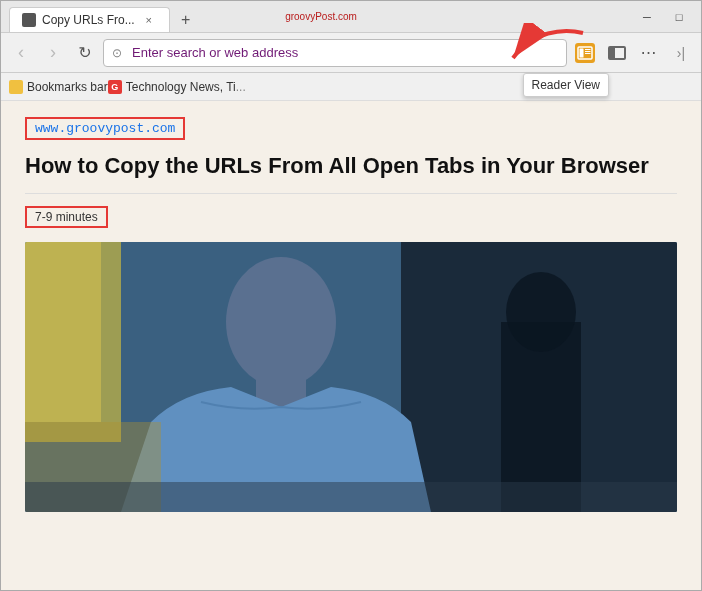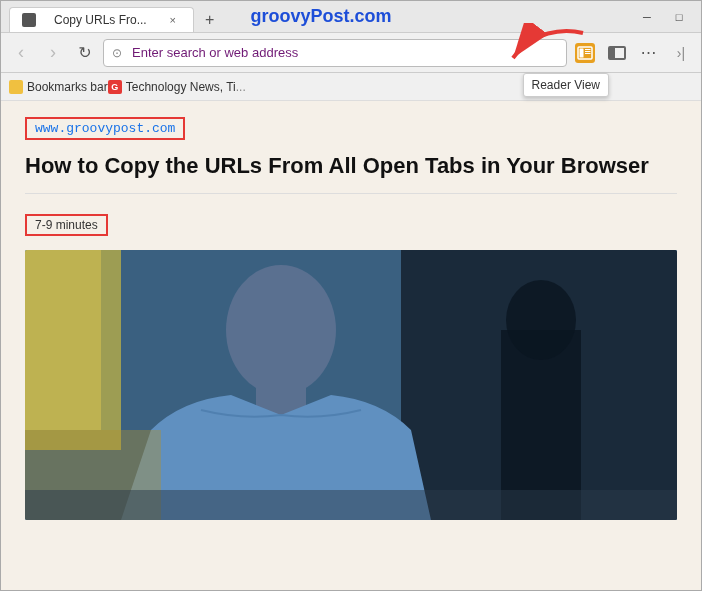--- a/index.html
+++ b/index.html
@@ -4,28 +4,28 @@
   <style>
     * { margin: 0; padding: 0; box-sizing: border-box; }
     body { width: 702px; height: 591px; font-family: 'Segoe UI', Arial, sans-serif; overflow: hidden; background: #f0f0f0; }
 
     
     .browser-window { width: 702px; height: 591px; display: flex; flex-direction: column; border: 1px solid #aaa; background: #f0f0f0; }
 
     
     .title-bar { height: 32px; background: #e8e8e8; display: flex; align-items: center; border-bottom: 1px solid #ccc; padding: 0 8px; }
     .tab-area { display: flex; align-items: flex-end; flex: 1; height: 100%; }
-    .tab { background: #fff; border: 1px solid #ccc; border-bottom: none; border-radius: 4px 4px 0 0; padding: 4px 12px; font-size: 12px; display: flex; align-items: center; gap: 18px; min-width: 150px; max-width: 200px; }
+    .tab { background: #fff; border: 1px solid #ccc; border-bottom: none; border-radius: 4px 4px 0 0; padding: 4px 12px; font-size: 12px; display: flex; align-items: center; gap: 6px; min-width: 150px; max-width: 200px; }
     .tab-favicon { width: 14px; height: 14px; background: #555; border-radius: 2px; }
     .tab-label { font-size: 12px; color: #333; flex: 1; white-space: nowrap; overflow: hidden; text-overflow: ellipsis; }
     .tab-close { font-size: 11px; color: #666; cursor: pointer; width: 16px; height: 16px; display: flex; align-items: center; justify-content: center; border-radius: 2px; }
     .new-tab-btn { width: 28px; height: 24px; display: flex; align-items: center; justify-content: center; font-size: 16px; color: #555; cursor: pointer; margin-left: 2px; }
     .window-controls { display: flex; gap: 4px; margin-left: auto; }
     .win-btn { width: 28px; height: 28px; display: flex; align-items: center; justify-content: center; font-size: 11px; cursor: pointer; color: #333; }
-    .title-center { position: absolute; left: 50%; transform: translateX(-50%); font-size: 18px; color: #1d4ed8; font-weight: 700; }
+    .title-center { position: absolute; left: 50%; transform: translateX(-50%); font-size: 10px; color: #b91c1c; font-weight: 400; }
 
     
     .nav-bar { height: 40px; background: #f0f0f0; display: flex; align-items: center; padding: 0 6px; gap: 4px; border-bottom: 1px solid #ccc; }
     .nav-btn { width: 28px; height: 28px; display: flex; align-items: center; justify-content: center; cursor: pointer; color: #555; font-size: 14px; border-radius: 3px; }
     .nav-btn.disabled { color: #bbb; cursor: default; }
     .address-bar { flex: 1; height: 28px; background: #fff; border: 1px solid #bbb; border-radius: 4px; display: flex; align-items: center; padding: 0 8px; gap: 6px; }
     .address-icon { width: 14px; height: 14px; color: #888; font-size: 12px; }
     .address-text { flex: 1; font-size: 13px; color: #701a75; }
     .reader-view-btn { width: 28px; height: 28px; display: flex; align-items: center; justify-content: center; cursor: pointer; position: relative; }
     .reader-icon { width: 20px; height: 20px; background: #e8a020; border-radius: 3px; display: flex; align-items: center; justify-content: center; }
@@ -39,21 +39,21 @@
     .bookmarks-bar { height: 28px; background: #f0f0f0; display: flex; align-items: center; padding: 0 8px; border-bottom: 1px solid #ddd; font-size: 12px; }
     .bookmark-item { display: flex; align-items: center; gap: 4px; cursor: pointer; color: #333; }
     .bm-icon { width: 14px; height: 14px; border-radius: 2px; }
     .bm-icon-folder { background: #f0c040; }
     .bm-icon-g { background: #e53935; color: #fff; font-size: 9px; font-weight: bold; display: flex; align-items: center; justify-content: center; border-radius: 2px; }
     .bookmark-text-fade { color: #888; font-size: 12px; }
 
     
     .content-area { flex: 1; background: #f5f0e8; overflow: hidden; padding: 16px 24px; position: relative; }
     .site-url { display: inline-block; border: 2px solid #e53935; padding: 2px 8px; font-size: 13px; color: #1a73e8; margin-bottom: 12px; cursor: pointer; font-family: Liberation Mono, monospace; }
-    .article-title { font-size: 22px; font-weight: bold; color: #111; margin-bottom: 20px; line-height: 1.3; border-bottom: 1px solid #ddd; padding-bottom: 12px; }
+    .article-title { font-size: 22px; font-weight: bold; color: #111; margin-bottom: 12px; line-height: 1.3; border-bottom: 1px solid #ddd; padding-bottom: 12px; }
     .read-time { display: inline-block; border: 2px solid #e53935; padding: 2px 8px; font-size: 12px; color: #333; margin-bottom: 14px; }
     .article-image { width: 100%; height: 270px; object-fit: cover; background: linear-gradient(135deg, #4a90d9 0%, #2c5f8a 30%, #1a3a5c 50%, #3d6b8a 70%, #2a4a5c 100%); border-radius: 2px; overflow: hidden; position: relative; }
 
     
     .person-svg { width: 100%; height: 100%; }
 
     
     .nav-bar-wrapper { position: relative; }
     .reader-view-area { position: relative; display: flex; align-items: flex-start; }
   </style>

